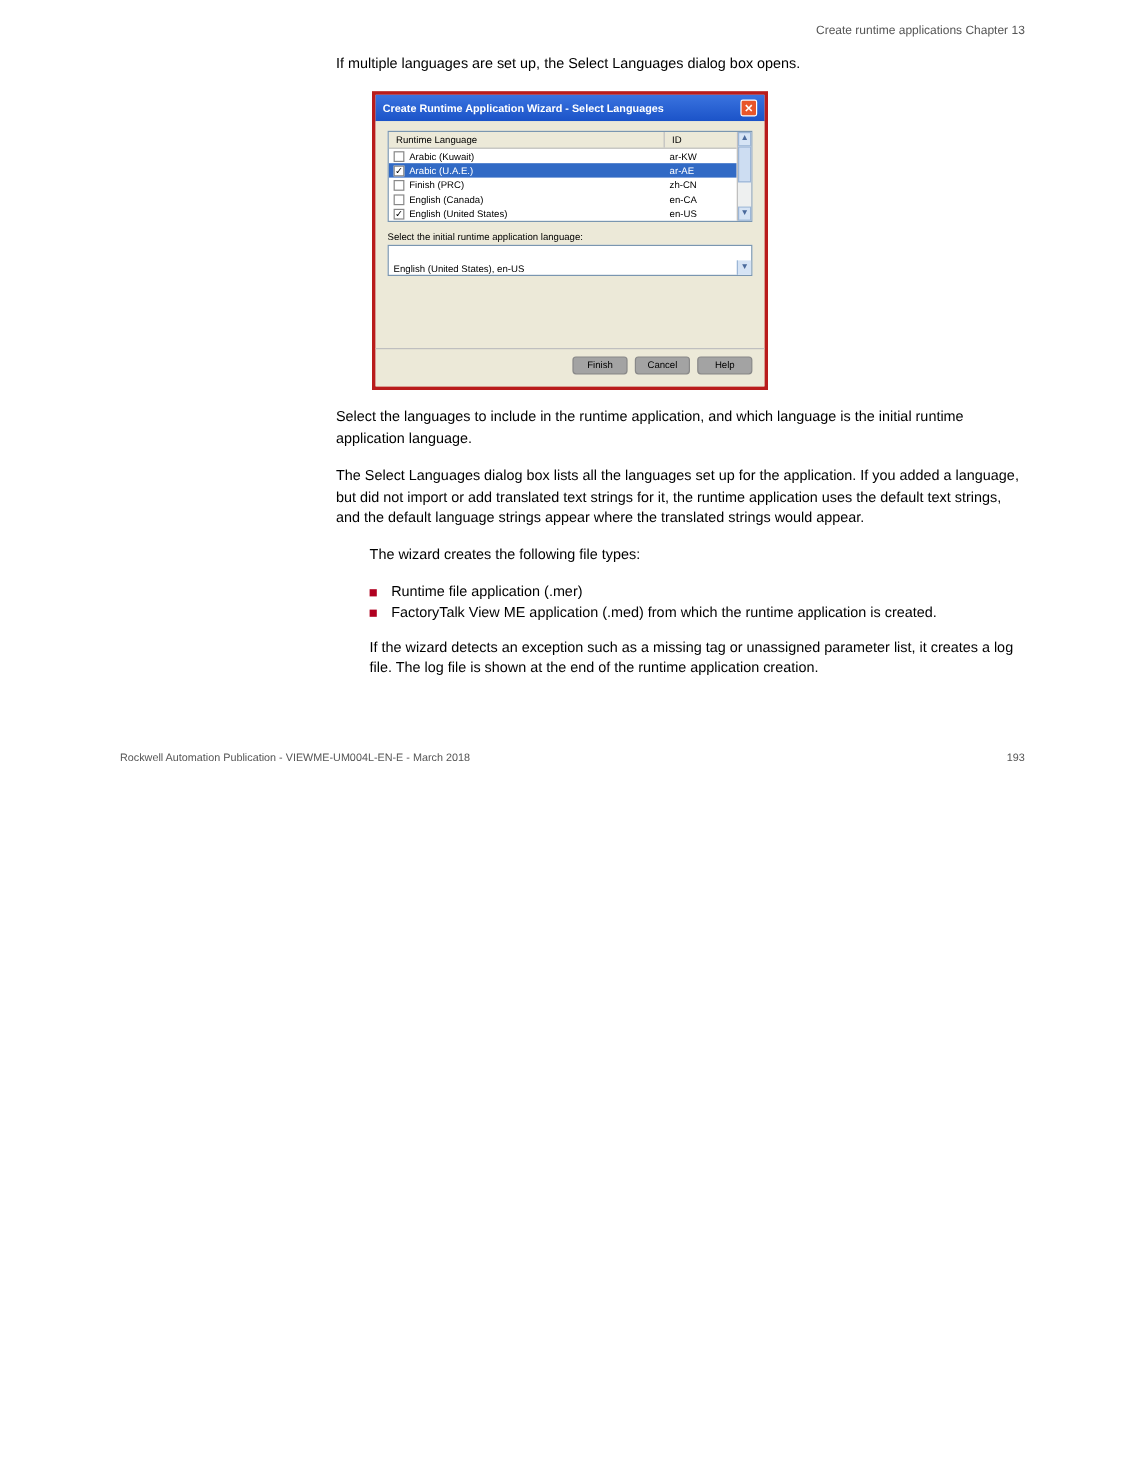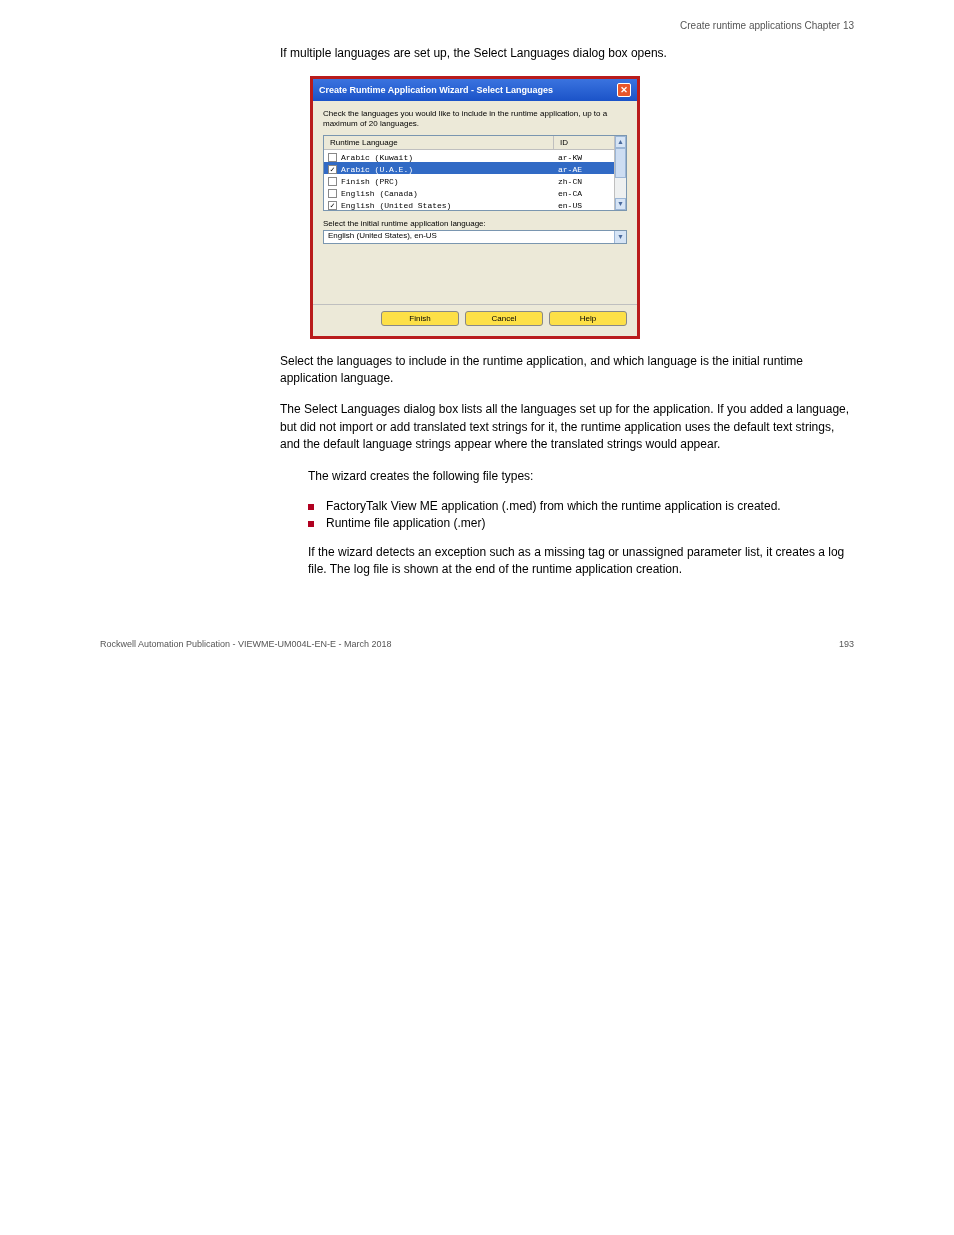--- a/index.html
+++ b/index.html
@@ -101,23 +101,22 @@
     display: flex;
     background: #ece9d8;
     border-bottom: 1px solid #bfbfbf;
     font-size: 8px;
   }
   .list-header .col-lang { flex: 1; padding: 2px 6px; border-right:1px solid #bfbfbf;}
   .list-header .col-id { width: 60px; padding: 2px 6px; }
   .list-row {
     display: flex;
     font-size: 8px;
-    align-items: flex-end;
+    align-items: center;
     height: 12px;
-    font-family: Liberation Mono, monospace;
   }
   .list-row.selected {
     background: #316ac5;
     color: #fff;
   }
   .list-row .chk {
     width: 9px; height: 9px;
     border: 1px solid #888;
     background: #fff;
     margin: 0 4px 0 4px;
@@ -158,22 +157,22 @@
     border: 1px solid #9cb6d6;
   }
   .field-label {
     font-size: 8px;
     margin: 8px 0 2px 0;
   }
   .combo {
     display: flex;
     border: 1px solid #7a96b0;
     background: #fff;
-    height: 14px;
-    align-items: flex-start;
+    height: 26px;
+    align-items: flex-end;
   }
   .combo .combo-text {
     flex: 1;
     font-size: 8px;
     padding: 0 4px;
   }
   .combo .combo-btn {
     width: 12px;
     height: 12px;
     background: #d6e4f5;
@@ -191,22 +190,22 @@
   .dlg-buttons {
     display: flex;
     justify-content: flex-end;
     gap: 6px;
     padding-bottom: 6px;
   }
   .dlg-buttons button {
     font-family: Tahoma, Arial, sans-serif;
     font-size: 8px;
     padding: 2px 0;
-    width: 78px;
-    background: #fde047;
+    width: 46px;
+    background: #a3a3a3;
     border: 1px solid #888;
     border-radius: 3px;
     cursor: pointer;
   }
   .page-bottom-meta {
     display: flex;
     justify-content: space-between;
     font-size: 9px;
     color: #555;
     margin: 60px 0 0 0;
@@ -224,21 +223,20 @@
 
   <div class="block">If multiple languages are set up, the Select Languages dialog box opens.</div>
 
   <div class="screenshot-wrap">
     <div class="dlg">
       <div class="dlg-title">
         <span>Create Runtime Application Wizard - Select Languages</span>
         <span class="close-btn">✕</span>
       </div>
       <div class="dlg-body">
-        <div class="dlg-desc">Check the languages you would like to include in the runtime application, up to a maximum of 20 languages.</div>
 
         <div class="listbox">
           <div class="listbox-content">
             <div class="list-header">
               <div class="col-lang">Runtime Language</div>
               <div class="col-id">ID</div>
             </div>
 
             <div class="list-row">
               <span class="chk"></span>
@@ -303,25 +301,25 @@
   </div>
 
   <div class="block">Select the languages to include in the runtime application, and which language is the initial runtime application language.</div>
   <div class="block">The Select Languages dialog box lists all the languages set up for the application. If you added a language, but did not import or add translated text strings for it, the runtime application uses the default text strings, and the default language strings appear where the translated strings would appear.</div>
 
 
   <div class="block" style="margin-left:208px;">The wizard creates the following file types:</div>
 
   <div class="bullet-row">
     <span class="bullet-sq"></span>
-    <span>FactoryTalk View ME application (.med) from which the runtime application is created.</span>
+    <span>Runtime file application (.mer)</span>
   </div>
   <div class="bullet-row">
     <span class="bullet-sq"></span>
-    <span>Runtime file application (.mer)</span>
+    <span>FactoryTalk View ME application (.med) from which the runtime application is created.</span>
   </div>
 
   <div class="block" style="margin-left:208px;">If the wizard detects an exception such as a missing tag or unassigned parameter list, it creates a log file. The log file is shown at the end of the runtime application creation.</div>
 
   <div class="page-bottom-meta">
     <span>Rockwell Automation Publication - VIEWME-UM004L-EN-E - March 2018</span>
     <span>193</span>
   </div>
 </div>
 

